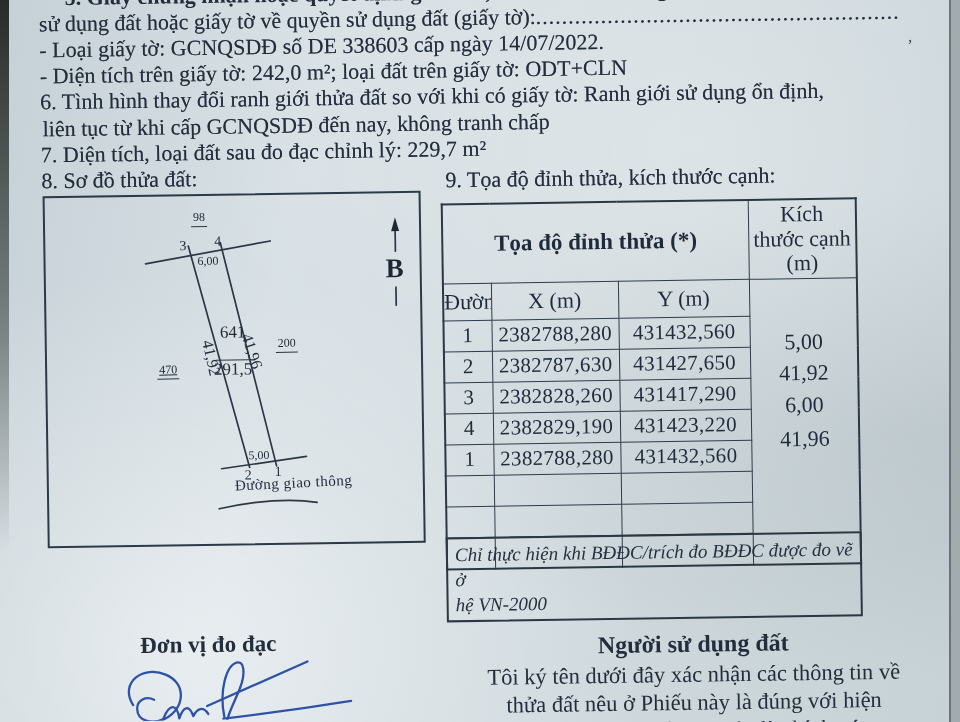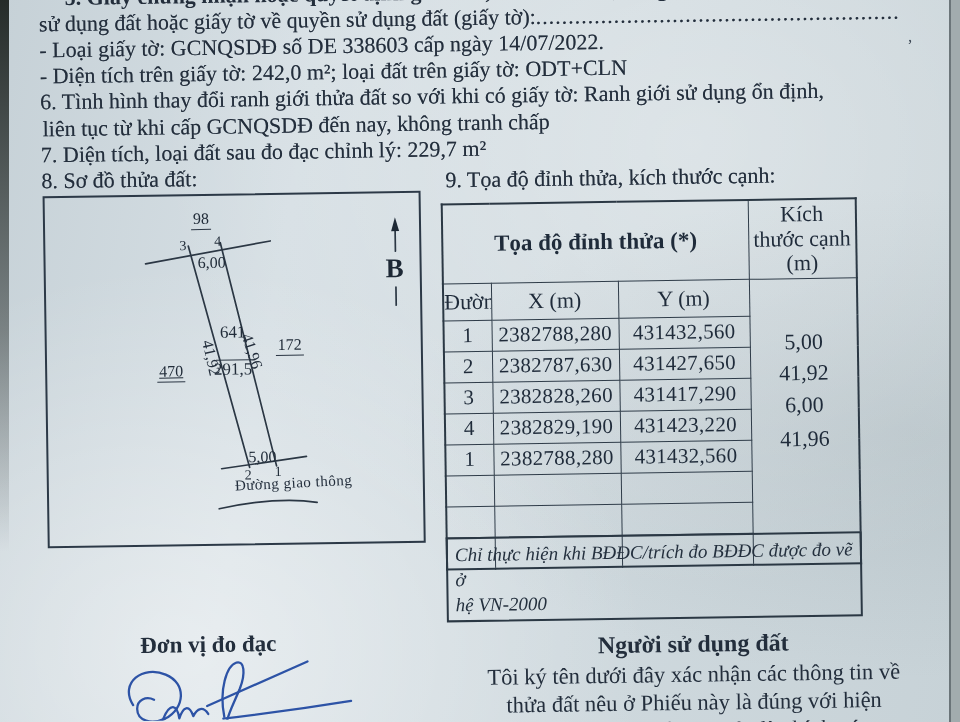--- a/index.html
+++ b/index.html
@@ -19,21 +19,21 @@
     text-shadow:0 0 0.5px rgba(35,46,60,0.55);}
   .clip-top{position:absolute;left:70px;top:0;width:830px;height:13px;overflow:hidden;}
   .clip-top .inner{display:block;margin-top:-14px;font-size:22px;font-weight:bold;white-space:nowrap;}
   .dots{letter-spacing:1px;}
   .stray{position:absolute;left:912px;top:50px;font-size:16px;color:#3a4552;}
 
   
   .diagram{position:absolute;left:45px;top:197px;width:374px;height:348px;
     border:2px solid #2c3947;}
   .diagram svg{position:absolute;left:0;top:0;}
-  .dlabel{position:absolute;font-size:16px;color:#222d3a;white-space:nowrap;}
+  .dlabel{position:absolute;font-size:12px;color:#222d3a;white-space:nowrap;}
   .vsmall{font-size:14px;}
   .underl{border-bottom:1.6px solid #2b3644;padding:0 2px 1px 2px;}
   .fraction{position:absolute;left:156px;top:128px;width:60px;text-align:center;
     font-size:17px;line-height:1.1;color:#222d3a;}
   .fraction .num{display:inline-block;border-bottom:1.5px solid #2b3644;padding:0 4px 17px;}
   .rot-left{position:absolute;left:136px;top:153px;width:56px;text-align:center;
     transform:rotate(78deg);font-size:16px;}
   .rot-right{position:absolute;left:177px;top:147px;width:56px;text-align:center;
     transform:rotate(73deg);font-size:16px;}
   .road-label{position:absolute;left:186px;top:280px;font-size:15px;letter-spacing:0.5px;
@@ -104,21 +104,21 @@
     <div class="dlabel underl" style="left:146px;top:14px;">98</div>
     <div class="dlabel vsmall" style="left:134px;top:42px;">3</div>
     <div class="dlabel vsmall" style="left:169px;top:38px;">4</div>
     <div class="dlabel" style="left:152px;top:58px;">6,00</div>
     <div class="fraction">
       <span class="num">641</span><br>
       <span>291,5</span>
     </div>
     <div class="rot-left">41,92</div>
     <div class="rot-right">41,96</div>
-    <div class="dlabel underl" style="left:229px;top:141px;">172</div>
+    <div class="dlabel underl" style="left:229px;top:141px;">200</div>
     <div class="dlabel underl" style="left:110px;top:166px;text-decoration:underline;">470</div>
     <div class="dlabel" style="left:200px;top:253px;">5,00</div>
     <div class="dlabel vsmall" style="left:196px;top:272px;">2</div>
     <div class="dlabel vsmall" style="left:226px;top:269px;">1</div>
     <div class="road-label">Đường giao thông</div>
     <div class="north-b">B</div>
   </div>
 
   <div class="tablewrap">
     <table class="coords">

